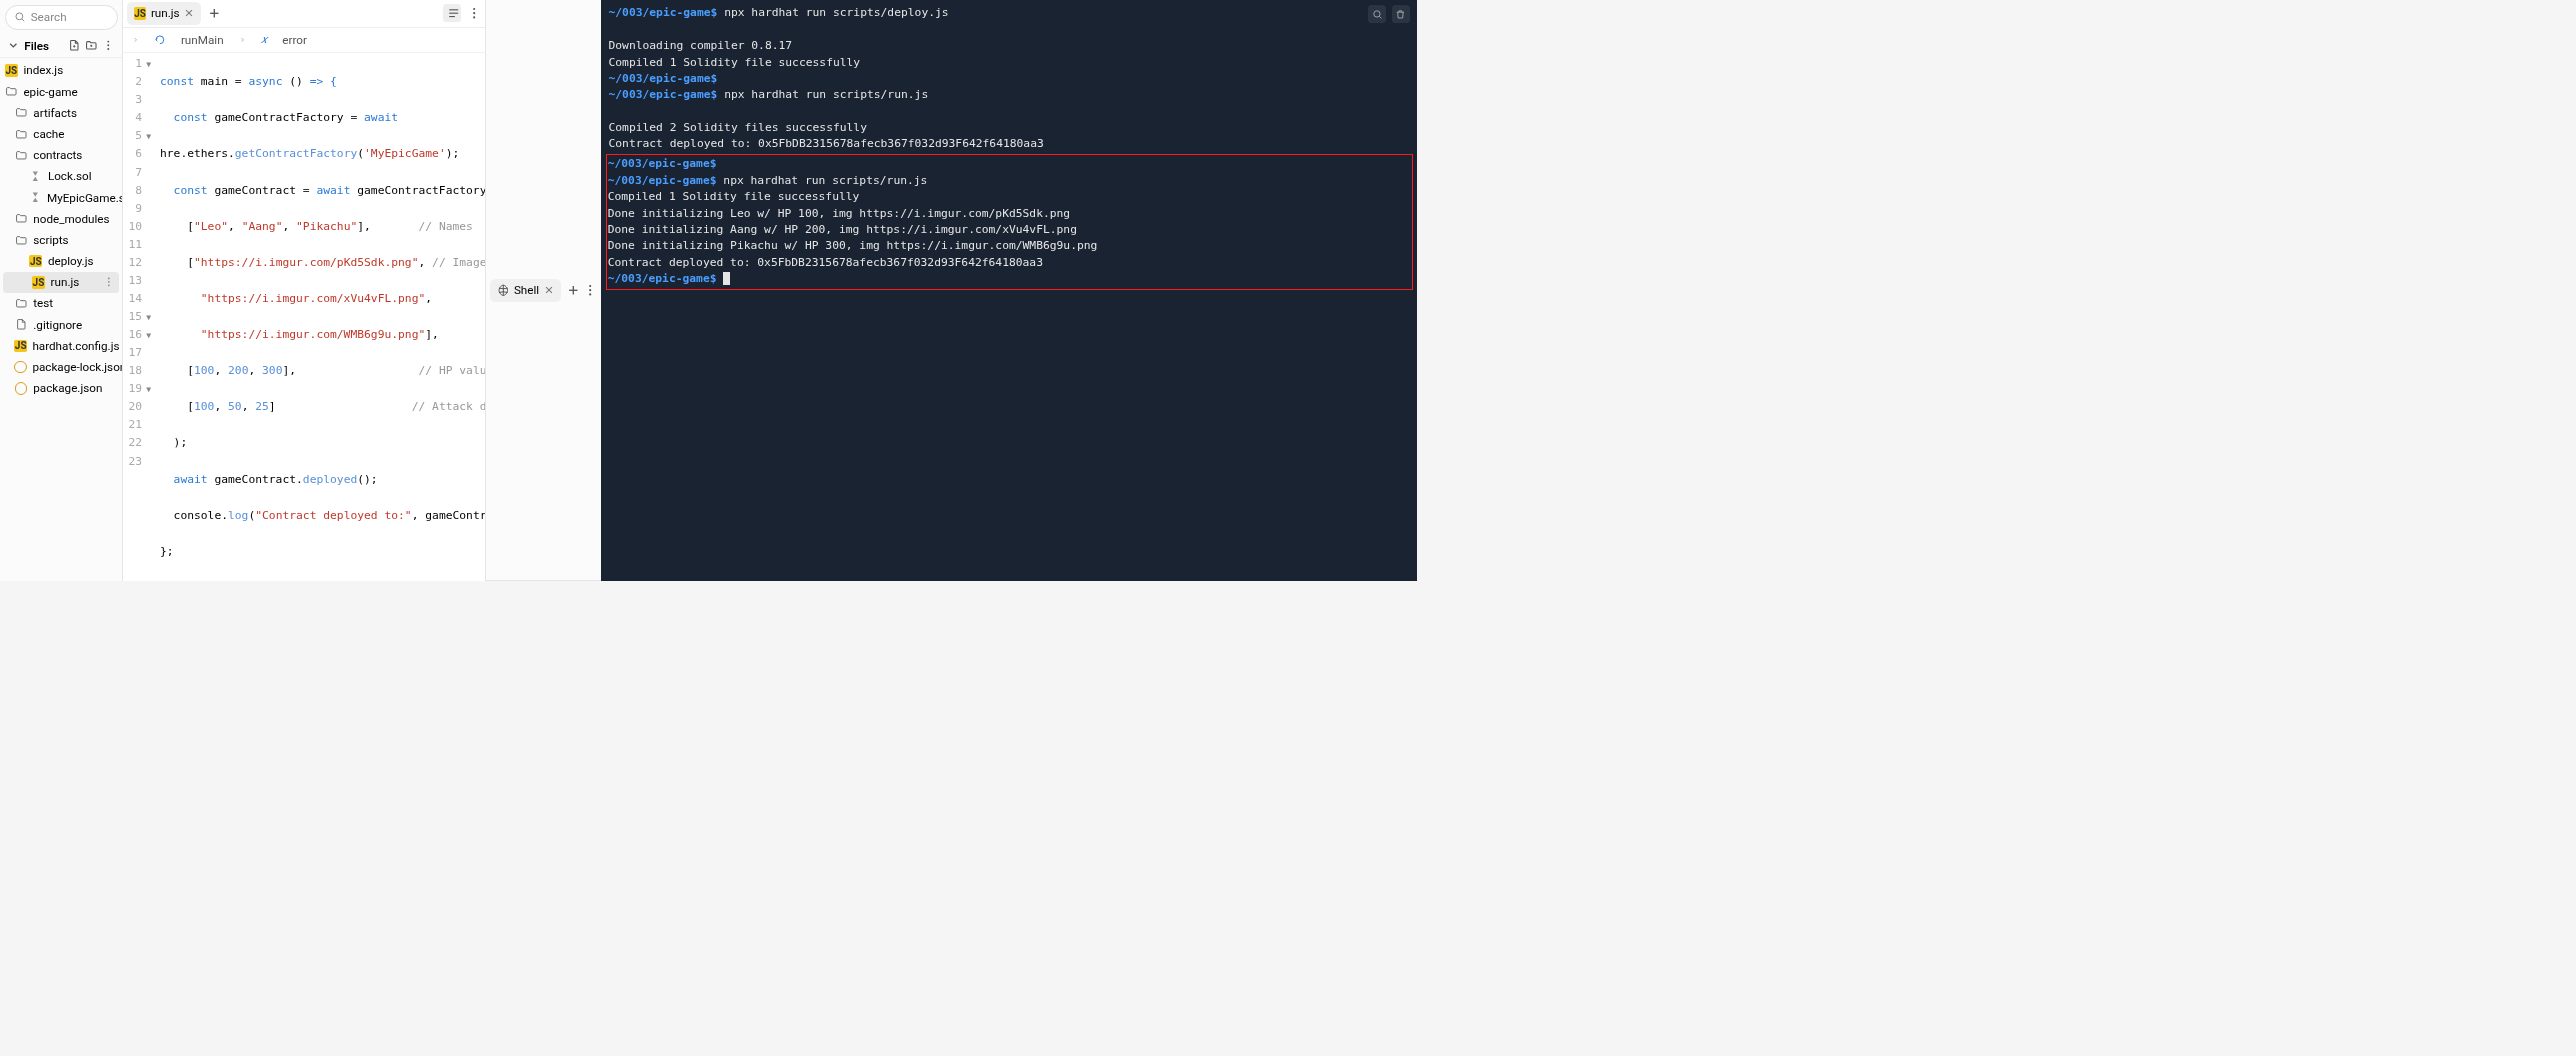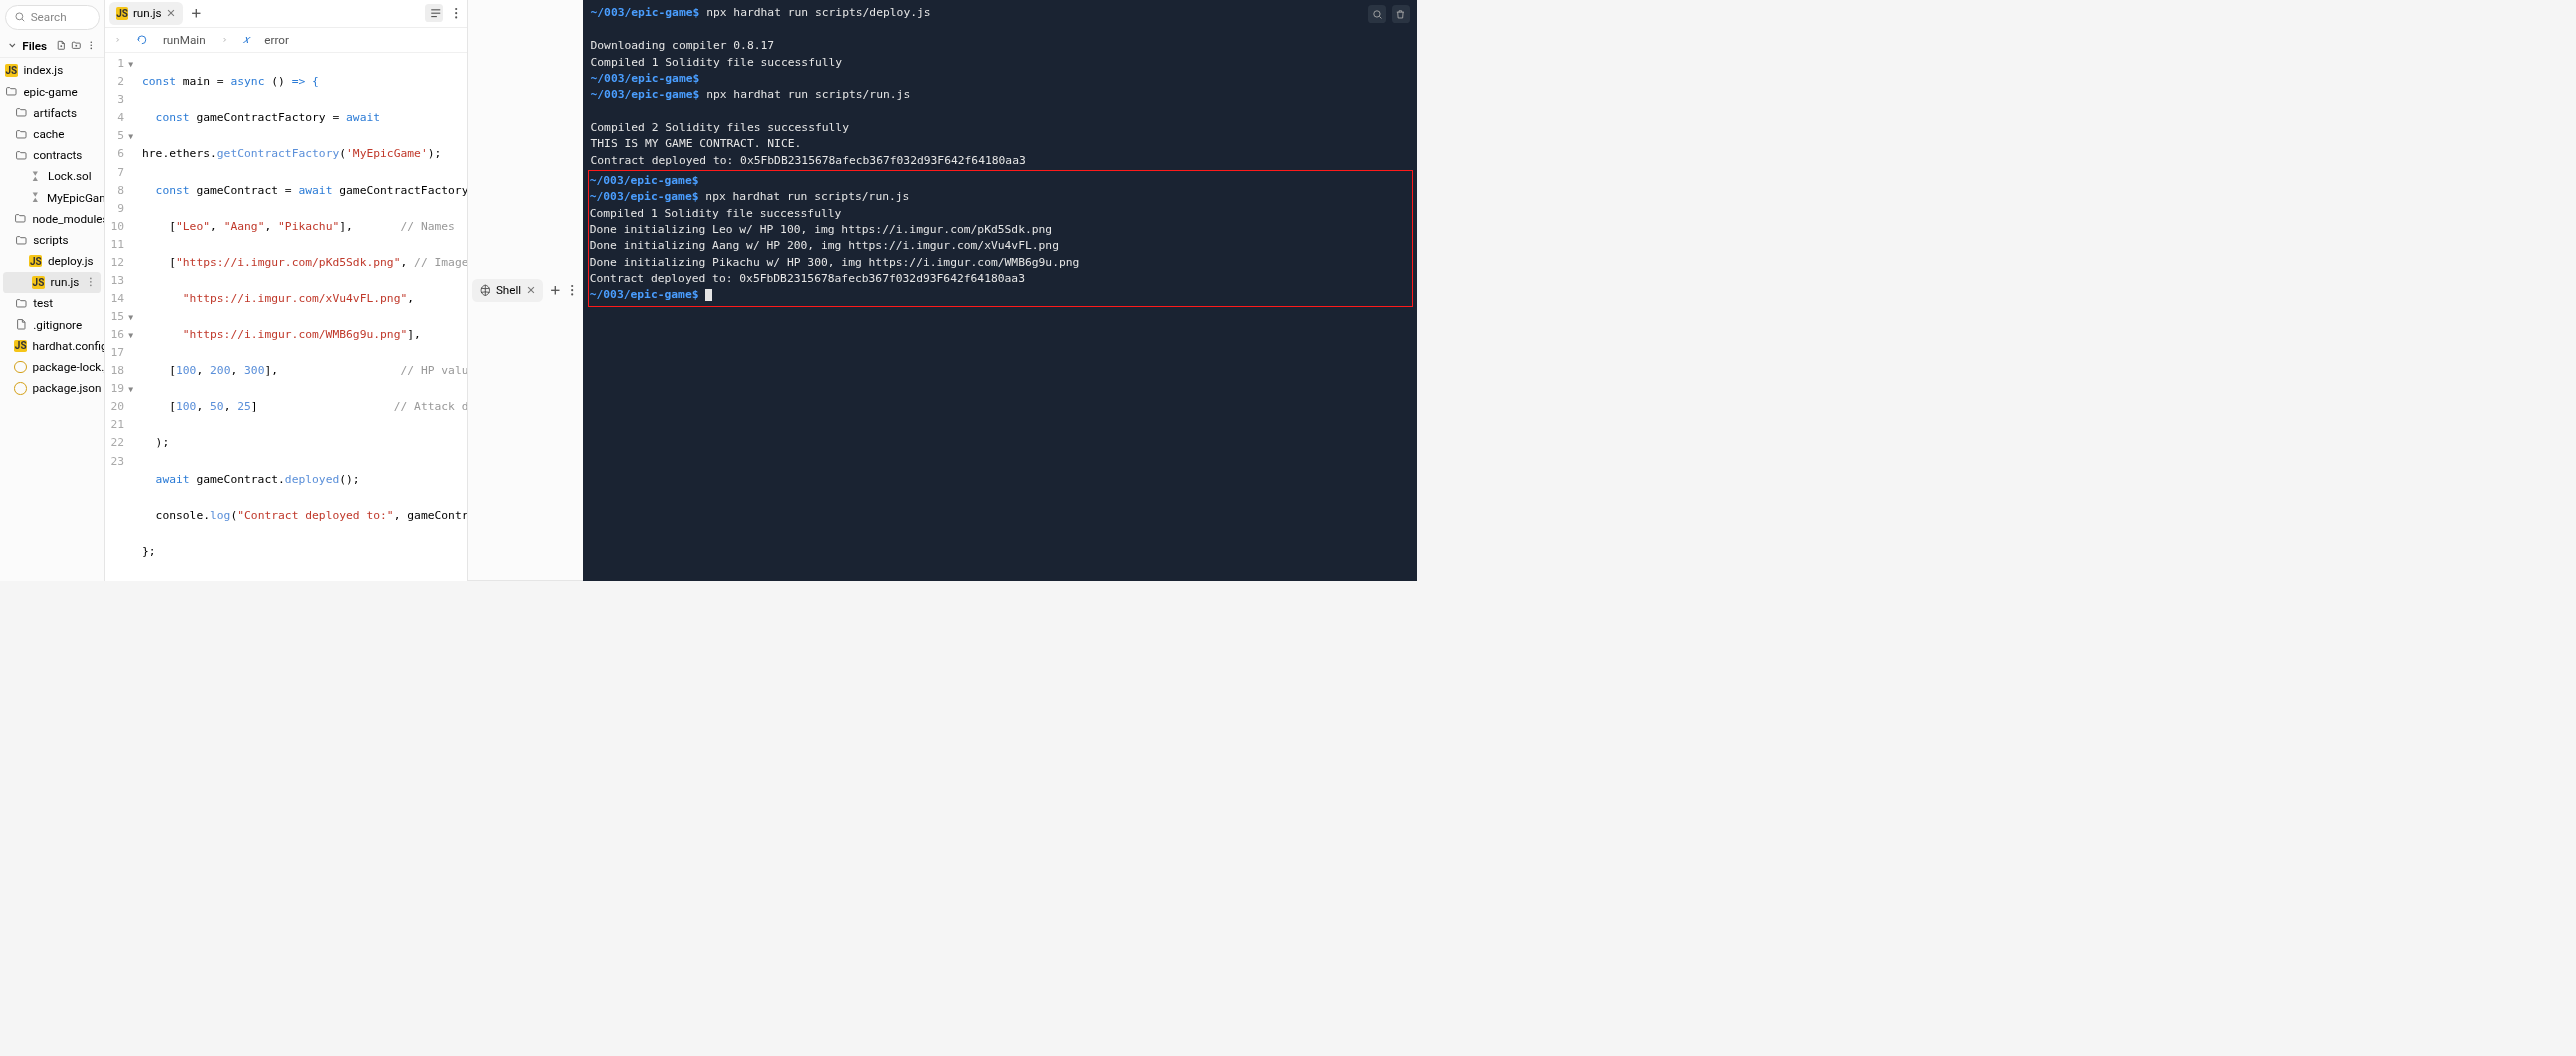--- a/index.html
+++ b/index.html
@@ -5,21 +5,21 @@
 * { margin: 0; padding: 0; box-sizing: border-box; }
 body {
   font-family: -apple-system, BlinkMacSystemFont, "Segoe UI", Roboto, sans-serif;
   background: #f5f5f5;
   width: 1417px;
   height: 581px;
   overflow: hidden;
   display: flex;
 }
 .sidebar {
-  width: 105px;
+  width: 123px;
   background: #fbfbfb;
   border-right: 0.9px solid #e5e5e5;
   display: flex;
   flex-direction: column;
 }
 .search-box {
   margin: 4.5px;
   padding: 4.5px 8.1px;
   background: #fff;
   border: 0.9px solid #e0e0e0;
@@ -517,21 +517,20 @@
         </span>
     </div>
 <div><span class="term-prompt">~/003/epic-game</span><span class="term-prompt">$</span> <span class="term-cmd">npx hardhat run scripts/deploy.js</span></div>
 <div>&nbsp;</div>
 <div>Downloading compiler 0.8.17</div>
 <div>Compiled 1 Solidity file successfully</div>
 <div><span class="term-prompt">~/003/epic-game</span><span class="term-prompt">$</span> </div>
 <div><span class="term-prompt">~/003/epic-game</span><span class="term-prompt">$</span> <span class="term-cmd">npx hardhat run scripts/run.js</span></div>
 <div>&nbsp;</div>
 <div>Compiled 2 Solidity files successfully</div>
-<div>THIS IS MY GAME CONTRACT. NICE.</div>
 <div>Contract deployed to: 0x5FbDB2315678afecb367f032d93F642f64180aa3</div>
 <div class="highlight-box">
 <div><span class="term-prompt">~/003/epic-game</span><span class="term-prompt">$</span> </div>
 <div><span class="term-prompt">~/003/epic-game</span><span class="term-prompt">$</span> <span class="term-cmd">npx hardhat run scripts/run.js</span></div>
 <div>Compiled 1 Solidity file successfully</div>
 <div>Done initializing Leo w/ HP 100, img https://i.imgur.com/pKd5Sdk.png</div>
 <div>Done initializing Aang w/ HP 200, img https://i.imgur.com/xVu4vFL.png</div>
 <div>Done initializing Pikachu w/ HP 300, img https://i.imgur.com/WMB6g9u.png</div>
 <div>Contract deployed to: 0x5FbDB2315678afecb367f032d93F642f64180aa3</div>
 <div><span class="term-prompt">~/003/epic-game</span><span class="term-prompt">$</span> <span class="cursor-block"></span></div>

